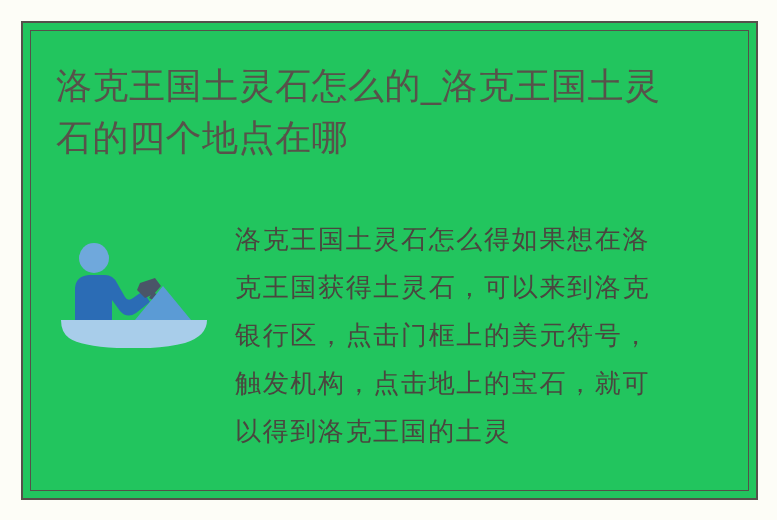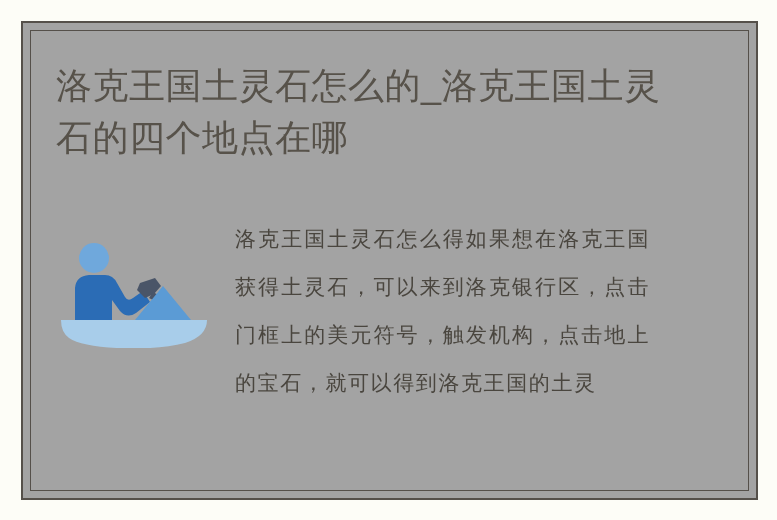--- a/index.html
+++ b/index.html
@@ -16,21 +16,21 @@
 
   
   #article-card {
     position: absolute;
     left: 21px;
     top: 21px;
     width: 737px;   
     height: 479px;  
     box-sizing: border-box;
     border: 2px solid #55504a;
-    background: #a3a3a3;
+    background: #22c55e;
     padding-left: 48px;
   }
   #article-inner-rule {
     position: absolute;
     left: 7px;
     top: 7px;
     right: 7px;
     bottom: 7px;
     border: 1px solid #55504a;
     box-sizing: border-box;
@@ -84,21 +84,21 @@
     height: 120px;
   }
 
   #article-paragraph {
     position: absolute;
     left: 212px;
     top: 22px;
     width: 415px;
     margin: 0;
     color: #4a463f;
-    font-size: 21px;
+    font-size: 26px;
     line-height: 48px;
     letter-spacing: 1.6px;
     text-align: justify;
     text-align-last: left;
     font-family: "DejaVu Sans", "Liberation Sans", sans-serif;
   }
 </style>
 </head>
 <body>
 

